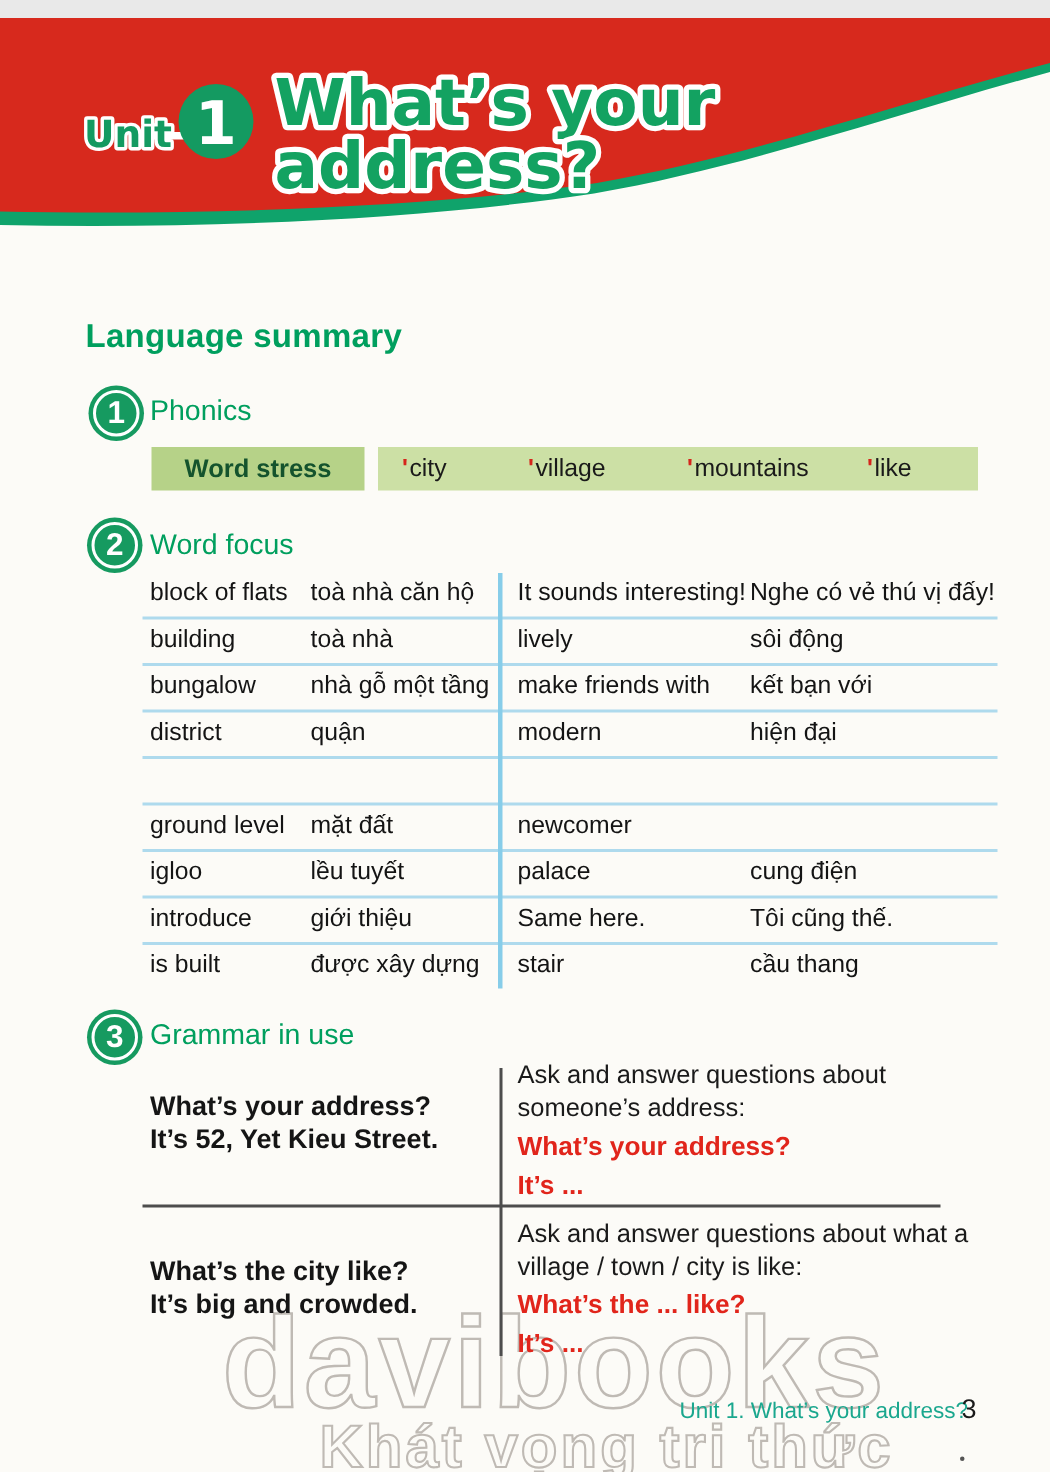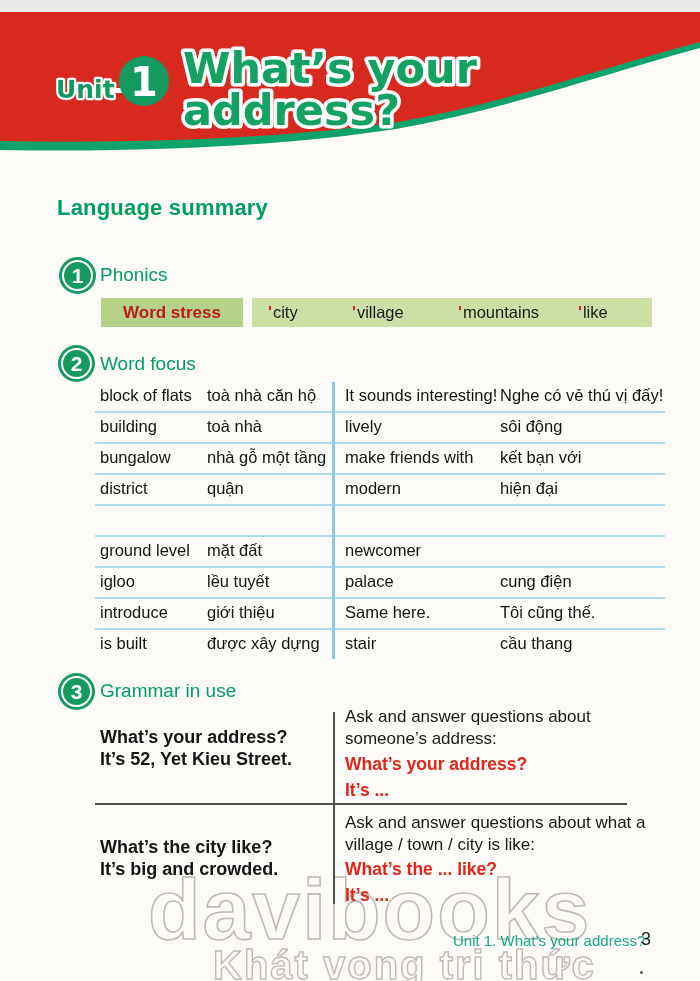--- a/index.html
+++ b/index.html
@@ -16,31 +16,31 @@
     background:linear-gradient(180deg,#dfc4cb,#d8bcc3);}
   
   .header-svg{position:absolute;left:0;top:0;}
   .svg-unit{font-family:"DejaVu Sans",sans-serif;font-weight:bold;font-size:25px;
     fill:#149a61;stroke:#ffffff;stroke-width:4.5px;stroke-linejoin:round;paint-order:stroke;}
   .svg-title{font-family:"DejaVu Sans",sans-serif;font-weight:bold;font-size:43px;
     fill:#13a261;stroke:#ffffff;stroke-width:7px;stroke-linejoin:round;paint-order:stroke;}
   .svg-badge-num{font-family:"DejaVu Sans",sans-serif;font-weight:bold;font-size:40px;
     fill:#ffffff;text-anchor:middle;}
   
-  .lang-summary{position:absolute;left:57px;top:183px;font-size:22px;font-weight:bold;
+  .lang-summary{position:absolute;left:57px;top:199px;font-size:22px;font-weight:bold;
     color:#009f5e;letter-spacing:0.2px;}
   .badge{position:absolute;width:37px;height:37px;border-radius:50%;
     background:#169a60;display:flex;align-items:center;justify-content:center;}
   .badge::before{content:'';position:absolute;inset:3px;border:2px solid #fff;border-radius:50%;}
   .badge span{color:#fff;font-weight:bold;font-size:21px;position:relative;}
   .sec-title{position:absolute;font-size:19px;font-weight:normal;color:#009f5e;}
   
   .ph-left{position:absolute;left:101px;top:286px;width:142px;height:29px;
     background:#b6d288;display:flex;align-items:center;justify-content:center;
-    color:#b91c1c;font-weight:bold;font-size:17px;}
+    color:#14532d;font-weight:bold;font-size:17px;}
   .ph-right{position:absolute;left:252px;top:286px;width:400px;height:29px;background:#cce0a5;}
   .ph-item{position:absolute;top:0;height:29px;line-height:29px;font-size:16.5px;color:#1a1a1a;}
   .ph-item i{font-style:normal;color:#d6251b;font-weight:bold;margin-right:1px;}
   
   .wf-table{position:absolute;left:95px;top:368px;width:570px;height:279px;}
   .wf-vline{position:absolute;left:237px;top:2px;width:3px;height:277px;background:#87cde9;}
   .wf-hline{position:absolute;left:0;width:570px;height:2px;background:#aedaed;}
   .wf-row{position:absolute;left:0;width:570px;height:31px;}
   .wf-row span{position:absolute;top:0;height:31px;line-height:31px;font-size:16.5px;color:#141414;white-space:nowrap;}
   .wf-en1{left:5px;} .wf-vi1{left:112px;} .wf-en2{left:250px;} .wf-vi2{left:405px;}

